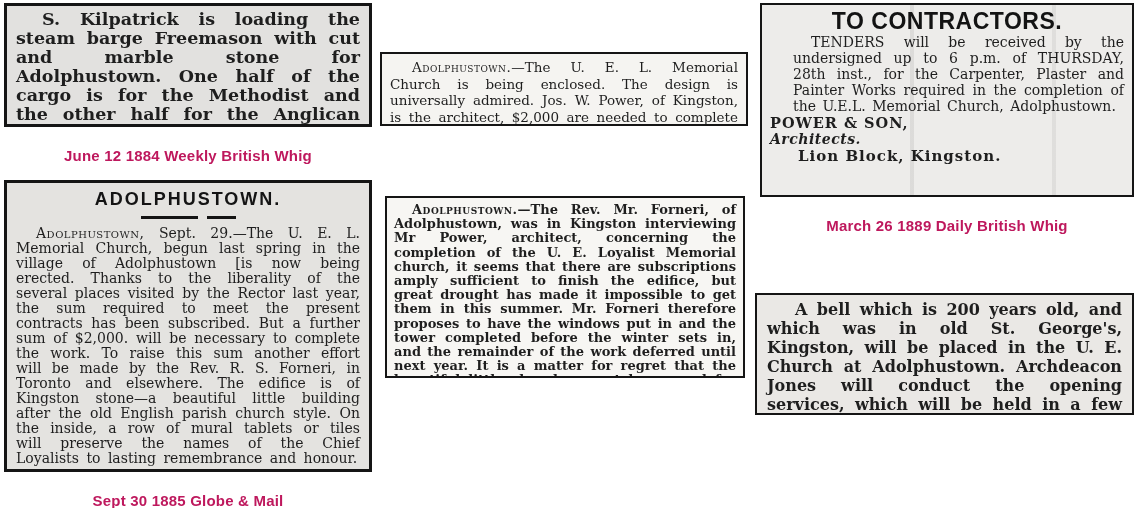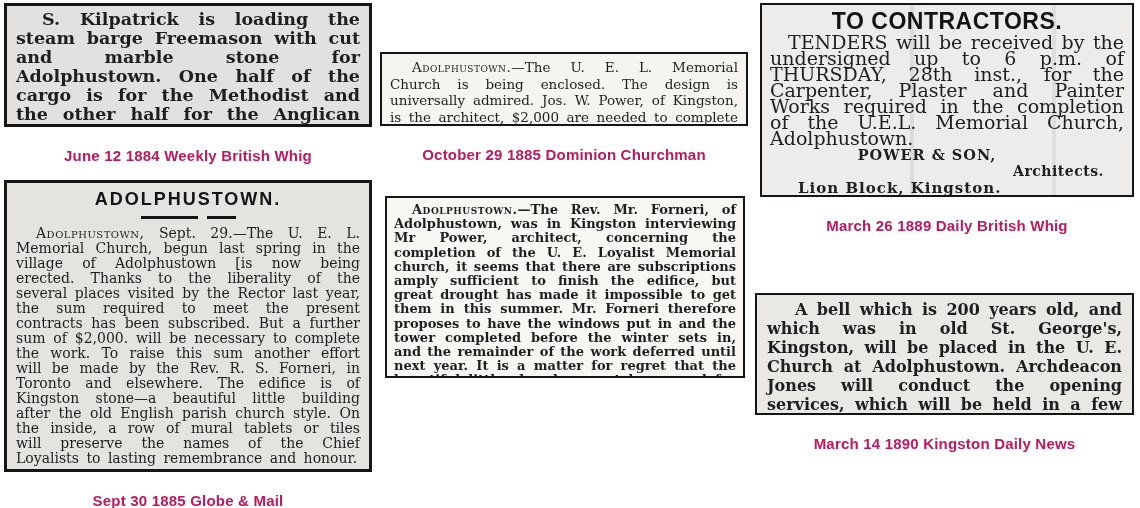--- a/index.html
+++ b/index.html
@@ -48,27 +48,27 @@
     background-image:
       linear-gradient(90deg, transparent 0 148px, rgba(0,0,0,0.07) 148px 152px,
         transparent 152px 290px, rgba(0,0,0,0.06) 290px 294px, transparent 294px);
   }
   .c3 .headline {
     font-family:"Liberation Sans", sans-serif; font-weight:bold;
     font-size:23px; text-align:center; letter-spacing:0.5px;
     color:#131313; line-height:26px;
   }
   .c3 .body-text {
-    font-size:19px; line-height:16px;
-    text-indent:18px; word-spacing:2px;
+    font-size:14px; line-height:16px;
+    text-indent:18px; word-spacing:2px;margin-left:23px;
   }
-  .c3 .sig1 { font-size:14.5px; font-weight:bold; text-align:center;
+  .c3 .sig1 { font-size:14.5px; font-weight:bold; text-align:left;
     padding-right:40px; letter-spacing:1px; line-height:17px; }
-  .c3 .sig2 { font-size:14px; font-weight:bold; text-align:right;
-    padding-right:20px; letter-spacing:0.5px; line-height:16px; }
+  .c3 .sig2 { font-size:14px; font-weight:bold; text-align:left;
+    padding-right:20px; letter-spacing:0.5px; line-height:16px;font-style:italic; }
   .c3 .address { font-size:15px; font-weight:bold; padding-left:28px;
     letter-spacing:1px; line-height:18px; }
 
   
   .c4 { left:4px; top:180px; width:368px; }
   .c4 .box { height:292px; background:#e4e3e0; padding:5px 9px; border-width:3px; }
   .c4 .headline {
     font-family:"Liberation Sans", sans-serif; font-weight:bold;
     font-size:18px; text-align:center; letter-spacing:2px;
     color:#141414; line-height:22px;
@@ -111,21 +111,20 @@
     <div class="box">
       <p class="body-text">S. Kilpatrick is loading the steam barge Freemason with cut and marble stone for Adolphustown. One half of the cargo is for the Methodist and the other half for the Anglican Centenary Loyalist churches.</p>
     </div>
     <div class="caption">June 12 1884 Weekly British Whig</div>
   </div>
 
   <div class="clipping c2">
     <div class="box">
       <p class="body-text"><span class="smallcaps">Adolphustown.</span><span>—The U. E. L. Memorial Church is being enclosed. The design is universally admired. Jos. W. Power, of Kingston, is the architect, $2,000 are needed to complete it.</span></p>
     </div>
-    <div class="caption">October 29 1885 Dominion Churchman</div>
   </div>
 
   <div class="clipping c3">
     <div class="box">
       <div class="headline">TO CONTRACTORS.</div>
       <p class="body-text">TENDERS will be received by the undersigned up to 6 p.m. of THURSDAY, 28th inst., for the Carpenter, Plaster and Painter Works required in the completion of the U.E.L. Memorial Church, Adolphustown.</p>
       <div class="sig1">POWER &amp; SON,</div>
       <div class="sig2">Architects.</div>
       <div class="address">Lion Block, Kingston.</div>
     </div>
@@ -144,16 +143,15 @@
   <div class="clipping c5">
     <div class="box">
       <p class="body-text"><span class="smallcaps">Adolphustown.</span><span>—The Rev. Mr. Forneri, of Adolphustown, was in Kingston interviewing Mr Power, architect, concerning the completion of the U. E. Loyalist Memorial church, it seems that there are subscriptions amply sufficient to finish the edifice, but great drought has made it impossible to get them in this summer. Mr. Forneri therefore proposes to have the windows put in and the tower completed before the winter sets in, and the remainder of the work deferred until next year. It is a matter for regret that the beautiful little church cannot be opened for divine service at an earlier date.</span></p>
     </div>
   </div>
 
   <div class="clipping c6">
     <div class="box">
       <p class="body-text">A bell which is 200 years old, and which was in old St. George's, Kingston, will be placed in the U. E. Church at Adolphustown. Archdeacon Jones will conduct the opening services, which will be held in a few weeks.</p>
     </div>
-    <div class="caption">March 14 1890 Kingston Daily News</div>
   </div>
 
 </div>
 
 </body></html>

